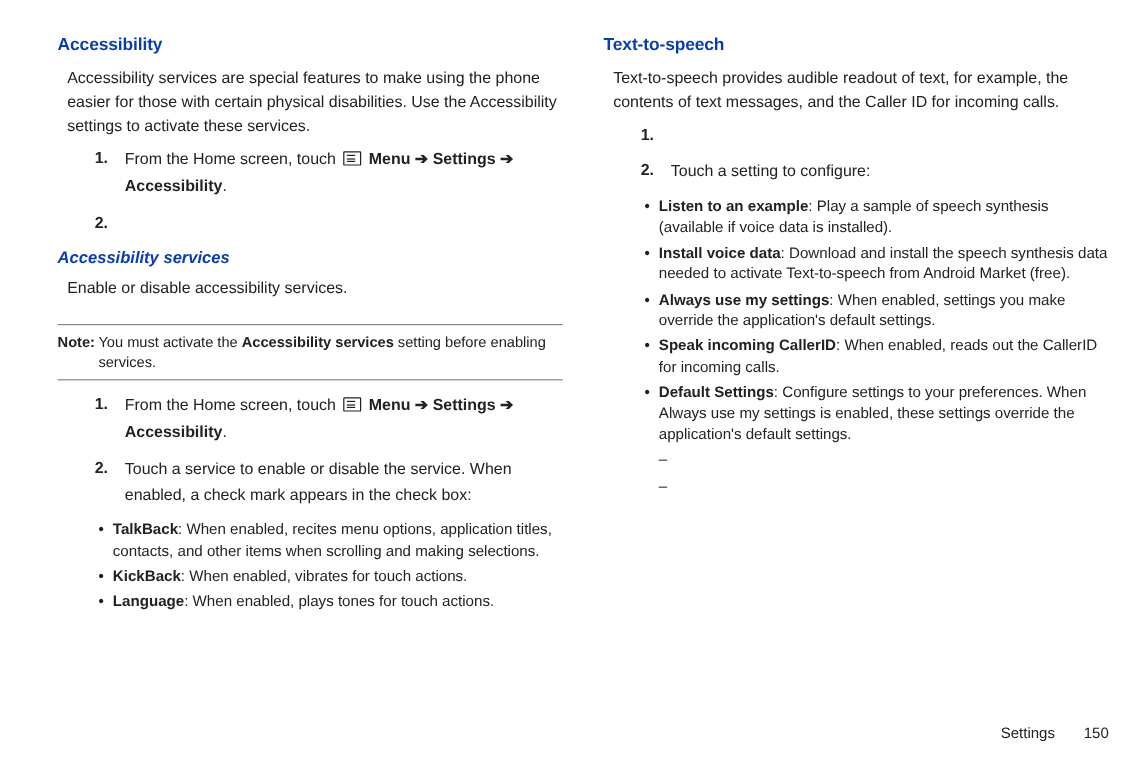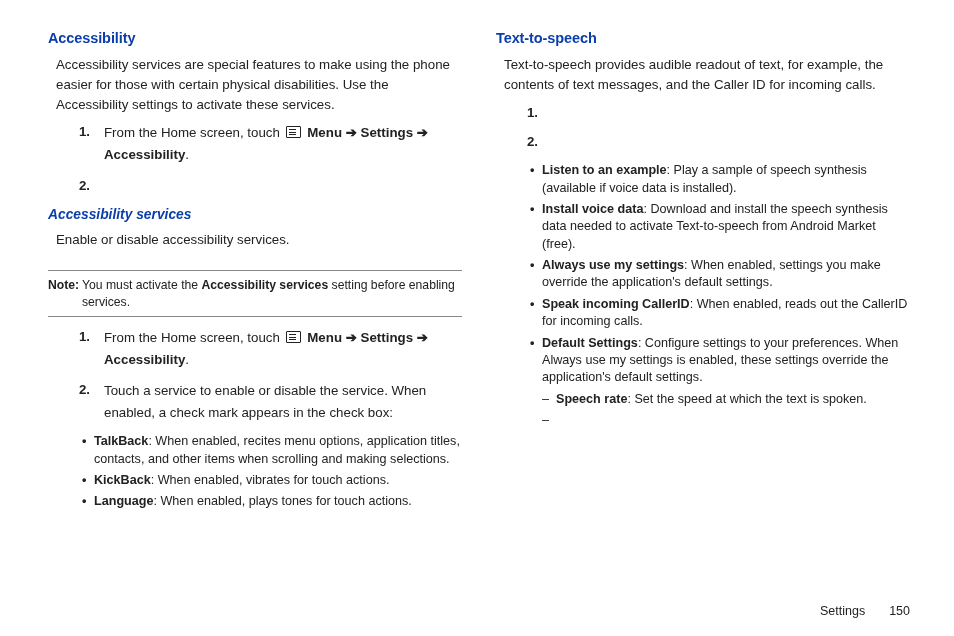--- a/index.html
+++ b/index.html
@@ -8,21 +8,21 @@
     width: 954px;
     height: 636px;
     background: #ffffff;
     font-family: Arial, Helvetica, sans-serif;
     color: #222;
   }
   .page {
     box-sizing: border-box;
     width: 954px;
     height: 636px;
-    padding: 28px 44px 18px 48px;
+    padding: 28px 30px 18px 48px;
     display: flex;
     flex-direction: column;
     justify-content: space-between;
   }
   .cols {
     flex: 1;
     display: flex;
     gap: 34px;
   }
   .col {
@@ -218,20 +218,21 @@
     <div class="col">
       <h2 class="sec">Text-to-speech</h2>
       <p class="para">Text-to-speech provides audible readout of text, for example, the contents of text messages, and the Caller ID for incoming calls.</p>
 
       <ol class="steps">
         <li>
           <span class="step-num">1.</span>
         </li>
         <li>
           <span class="step-num">2.</span>
+          <span class="step-body">Touch a setting to configure:</span>
         </li>
       </ol>
 
       <ul class="bullets">
         <li>
             <span class="dot">•</span>
             <span><b>Listen to an example</b><span>: Play a sample of speech synthesis (available if voice data is installed).</span></span>
           </li>
         <li>
             <span class="dot">•</span>
@@ -246,21 +247,20 @@
             <span><b>Speak incoming CallerID</b><span>: When enabled, reads out the CallerID for incoming calls.</span></span>
           </li>
         <li>
             <span class="dot">•</span>
             <span><b>Default Settings</b><span>: Configure settings to your preferences. When Always use my settings is enabled, these settings override the application's default settings.</span></span>
           </li>
       </ul>
       <ul class="dashes">
         <li>
             <span class="dash">–</span>
-            <span><b>Speech rate</b><span>: Set the speed at which the text is spoken.</span></span>
           </li>
         <li>
             <span class="dash">–</span>
           </li>
       </ul>
     </div>
 
   </div>
 
   <div class="footer">

